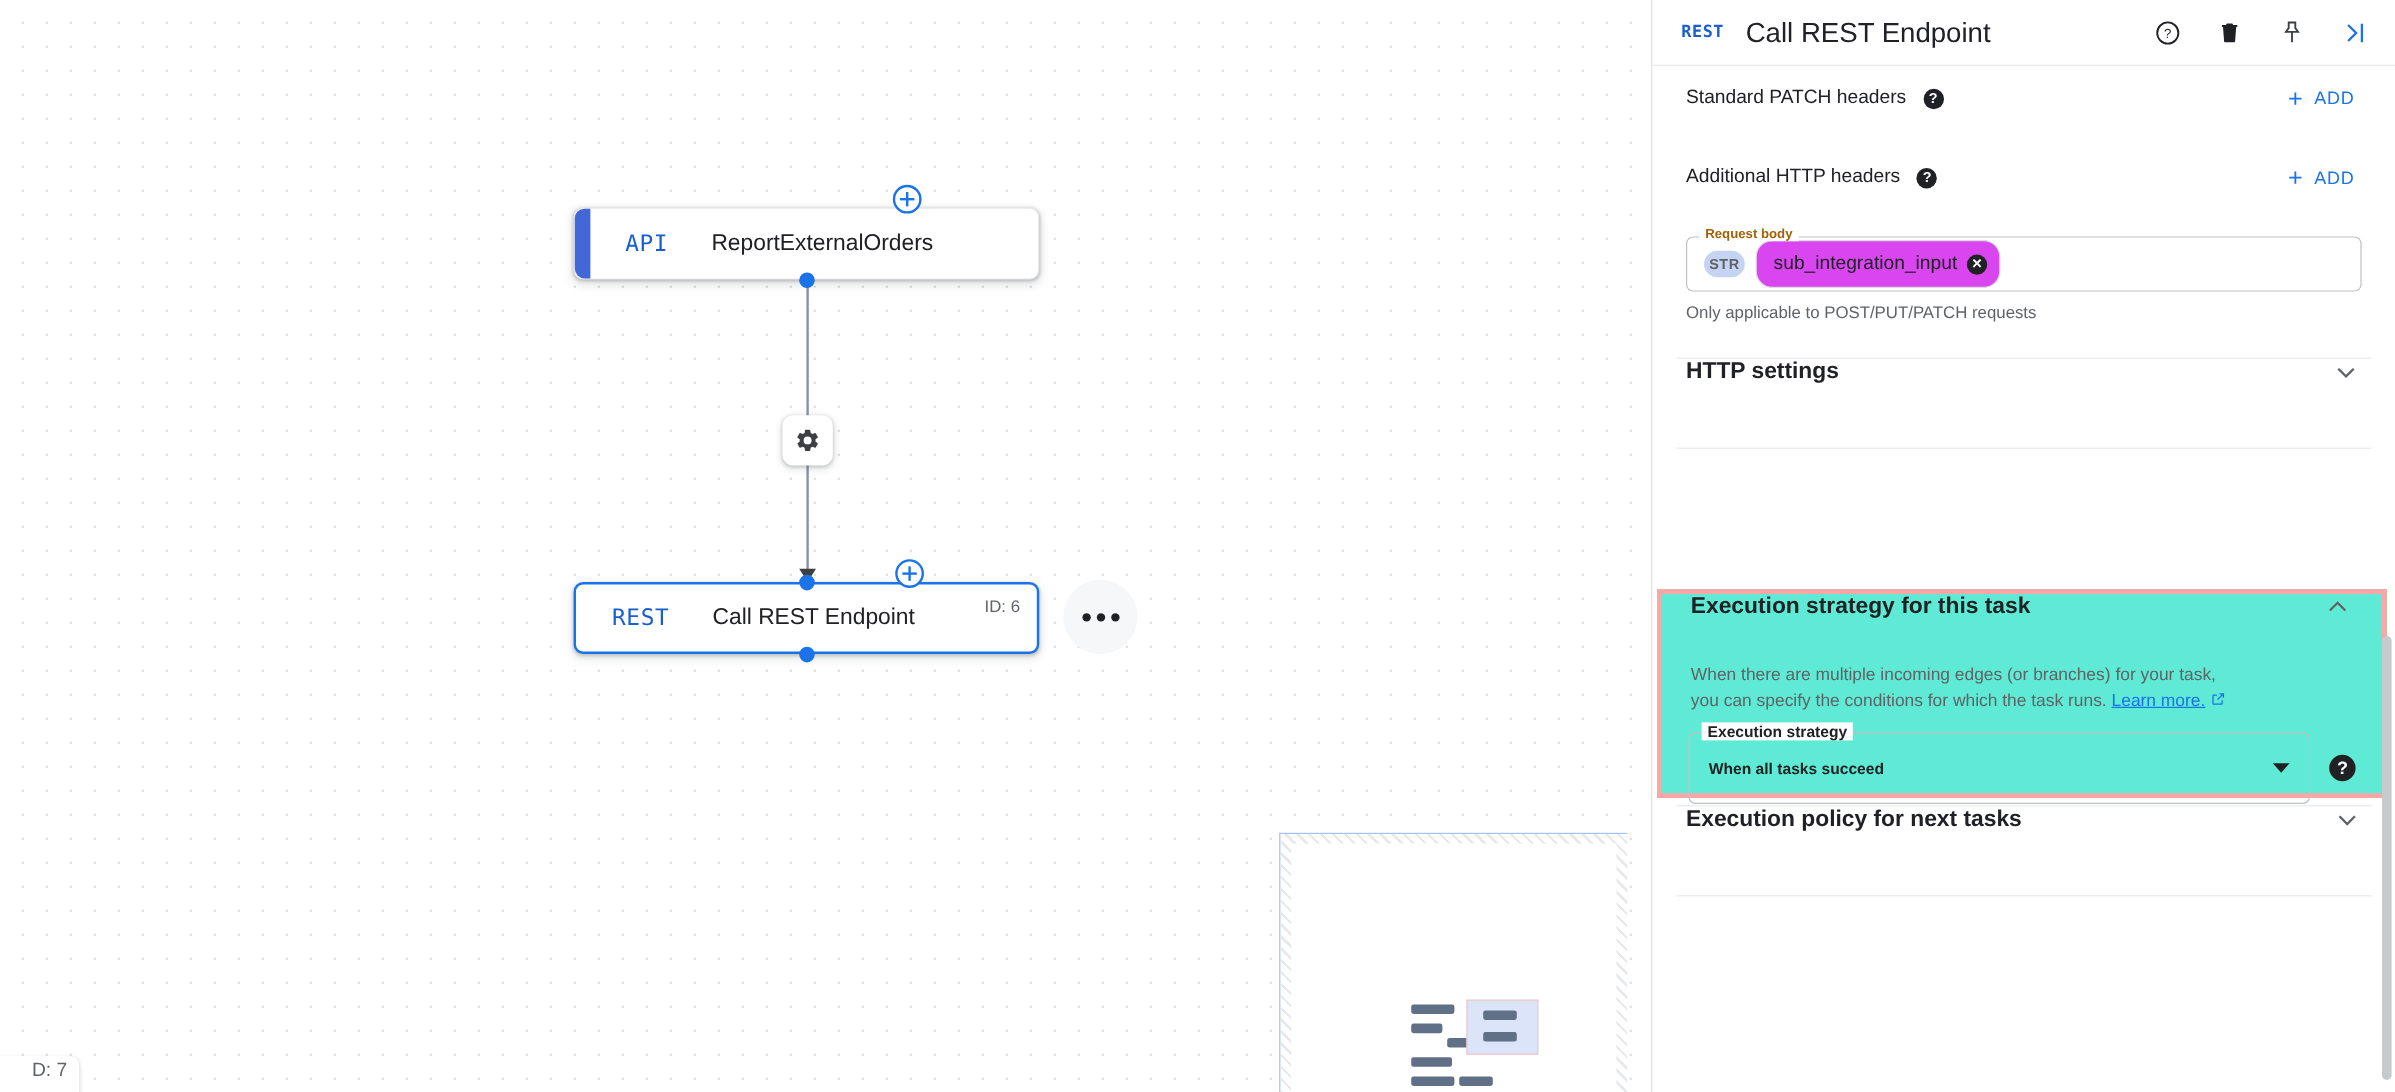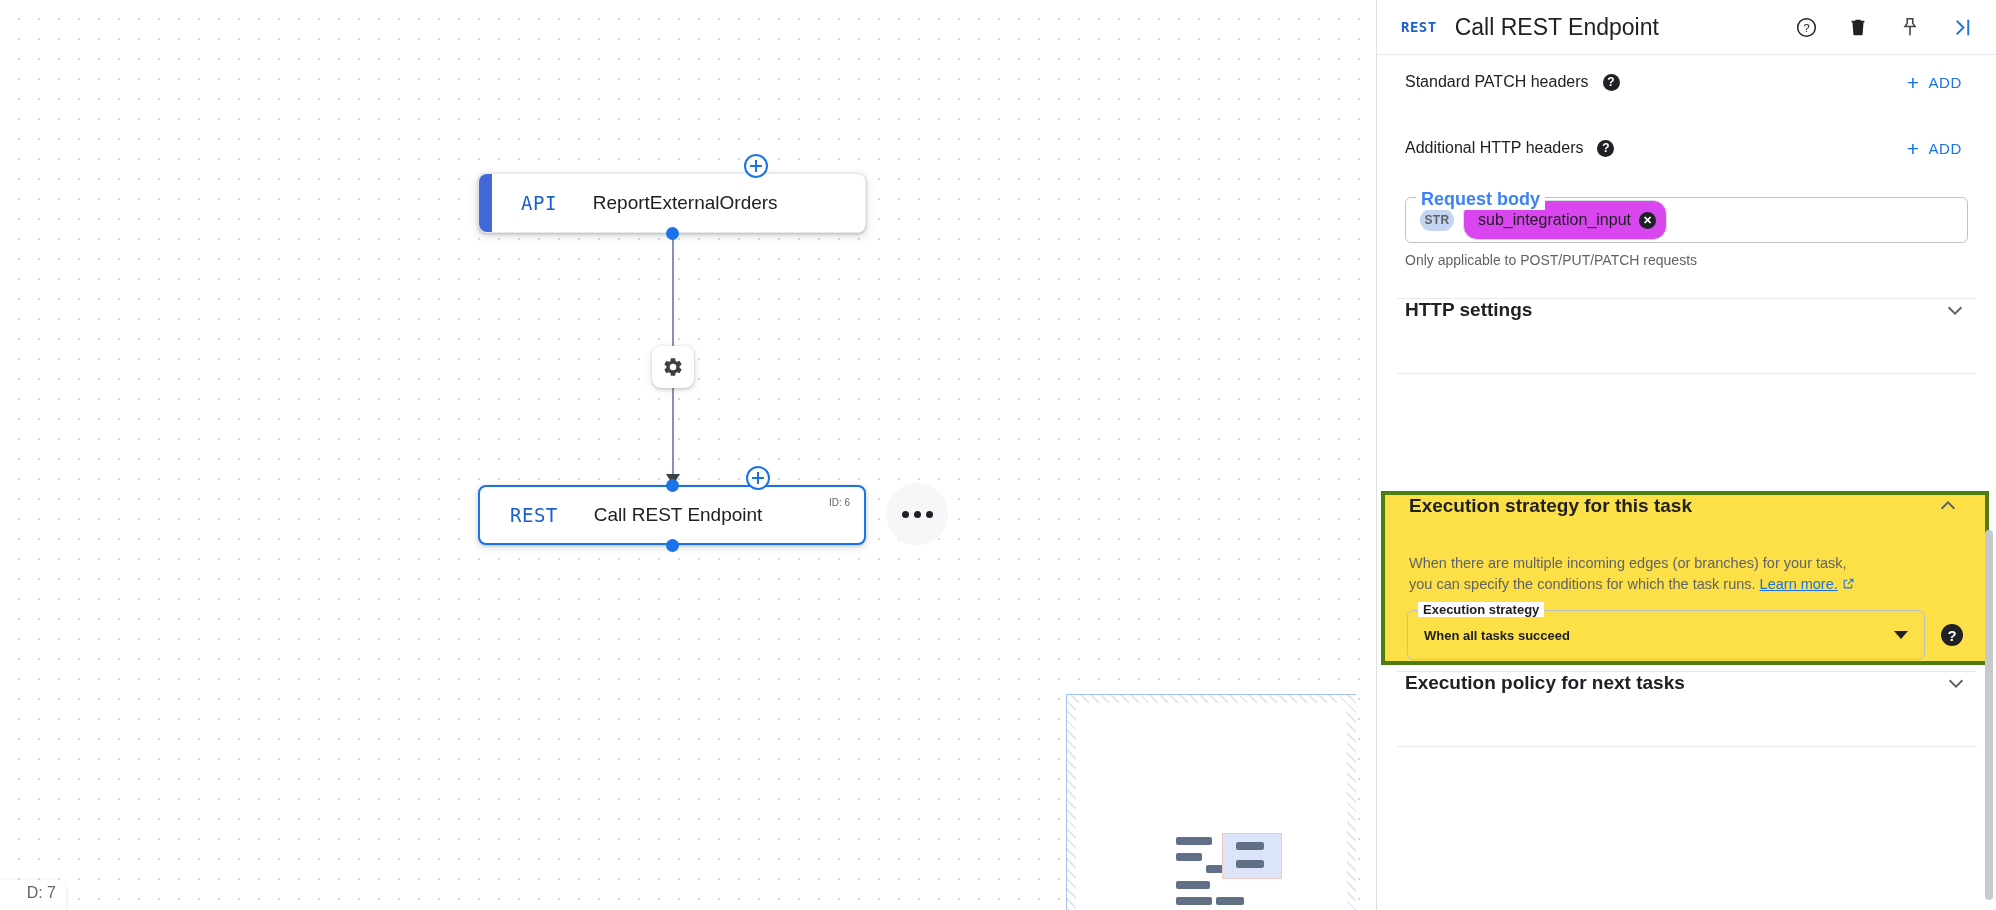--- a/index.html
+++ b/index.html
@@ -47,21 +47,21 @@
   .node-badge {
     font-family: "DejaVu Sans Mono", monospace;
     font-weight: 400; color: #1a5fd0; font-size: 19px;
     letter-spacing: .5px;
   }
   .node-api .node-badge { margin-left: 42px; }
   .node-rest .node-badge { margin-left: 30px; }
   .node-title { font-size: 19px; color: #202124; margin-left: 36px; }
   .node-id {
     position: absolute; right: 14px; top: 10px;
-    font-size: 10px; color: #5f6368;
+    font-size: 14px; color: #5f6368;
   }
 
   
   .dot {
     position: absolute; width: 13px; height: 13px; border-radius: 50%;
     background: #1a73e8;
   }
   
   .plus {
     position: absolute; width: 24px; height: 24px; border-radius: 50%;
@@ -188,21 +188,21 @@
 
   .field-wrap { padding: 0 28px; margin-top: 10px; }
   .outlined {
     position: relative;
     border: 1px solid #bdc1c6; border-radius: 6px;
     height: 46px; display: flex; align-items: center; padding: 0 14px;
   }
   .outlined > legend {
     position: absolute; top: -9px; left: 10px;
     background: #fff; padding: 0 5px;
-    font-size: 18px; font-weight: 700; color: #3b82f6;
+    font-size: 11px; font-weight: 700; color: #a16207;
   }
   .type-pill {
     width: 34px; height: 22px; border-radius: 11px;
     background: #c5d4f3; color: #5f6368;
     font-size: 12px; font-weight: 600; letter-spacing: .4px;
     display: flex; align-items: center; justify-content: center;
   }
   .chip {
     margin-left: 9px; height: 40px; border-radius: 14px;
     border: 1px solid #dadce0; background: #d946ef;
@@ -231,34 +231,34 @@
 
   .lmark {
     position: absolute; left: 8px; width: 4px; height: 34px;
     background: #9aa0a6; border-radius: 2px;
   }
 
   
   .hl-box {
     position: absolute; left: 4px; top: 432px;
     width: 608px; height: 174px;
-    border: 4px solid #4d7c0f;
-    background: #fde047;
+    border: 4px solid #fca5a5;
+    background: #5eead4;
   }
   .hl-box .section-head { padding: 0 26px 0 24px; height: 58px; }
   .desc {
     padding: 0 24px; font-size: 14.5px; color: #5f6368; line-height: 1.42;
   }
   .desc a { color: #1a73e8; }
   .select-wrap { padding: 0 22px; margin-top: 16px; }
   .select-row { display: flex; align-items: center; gap: 16px; }
   .select {
     position: relative; flex: 1;
     border: 1px solid #bdc1c6; border-radius: 6px;
-    height: 50px; display: flex; align-items: center; padding: 0 16px;
+    height: 60px; display: flex; align-items: center; padding: 0 16px;
     cursor: pointer;
   }
   .select > legend {
     position: absolute; top: -9px; left: 10px; background: #fff;
     padding: 0 5px; font-size: 13px; font-weight: 700; color: #202124;
   }
   .select .val { flex: 1; font-size: 13px; color: #202124; font-weight: bold; }
   .caret {
     width: 0; height: 0;
     border-left: 7px solid transparent; border-right: 7px solid transparent;

